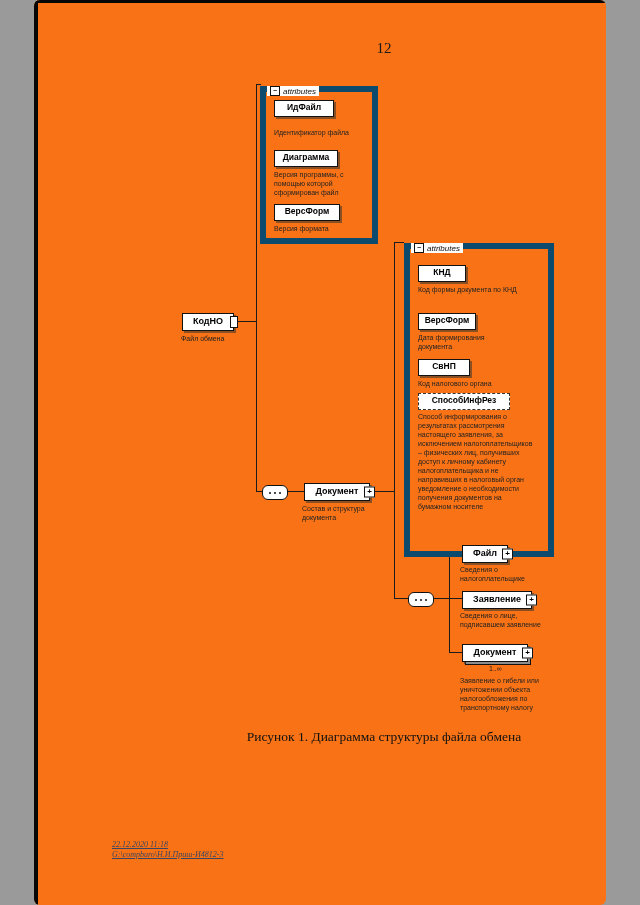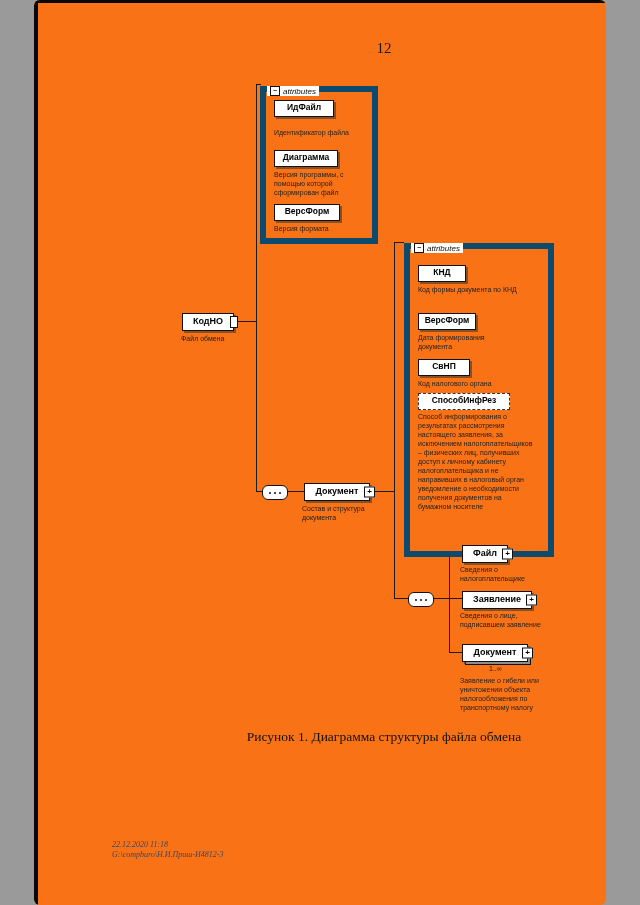--- a/index.html
+++ b/index.html
@@ -22,21 +22,21 @@
   .attr-header{position:absolute;left:1px;top:-6px;display:flex;align-items:center;gap:3px;background:#fdfdfc;
                padding:0 3px;font:italic 8px "Liberation Sans",sans-serif;color:#111;}
   .minus-icon{width:8px;height:8px;border:1px solid #111;background:#fff;font:bold 7px/7px "Liberation Sans",sans-serif;
               text-align:center;font-style:normal;flex:0 0 auto;}
   .desc{position:absolute;font-size:7px;line-height:9px;color:#222;}
   .compositor{position:absolute;width:24px;height:13px;border:1px solid #111;border-radius:6px;background:#fff;
               display:flex;align-items:center;justify-content:center;gap:3px;}
   .compositor i{width:2px;height:2px;background:#111;border-radius:50%;}
   .cardinality{position:absolute;font-size:7px;color:#1a1a1a;}
   .caption{position:absolute;left:60px;top:729px;width:580px;text-align:center;font:13.5px "Liberation Serif",serif;color:#111;}
-  .footer{position:absolute;left:78px;top:840px;font:italic 8px "Liberation Serif",serif;color:#3c4660;line-height:10px;}
+  .footer{position:absolute;left:78px;top:840px;font:italic 8px "Liberation Serif",serif;color:#3c4660;line-height:10px;text-decoration:underline;}
 </style>
 </head>
 <body>
 
 <div class="page">
   <div class="edge-left"></div>
   <div class="edge-top"></div>
 
   <div class="page-number">12</div>
 

